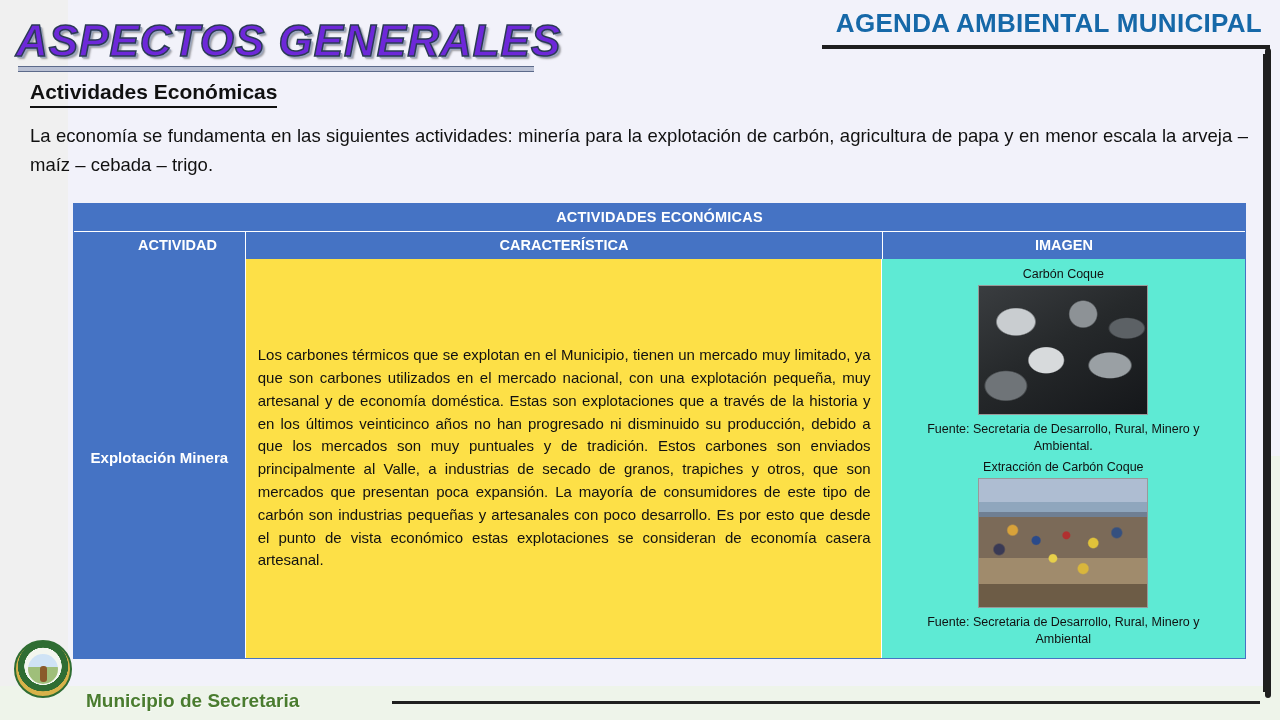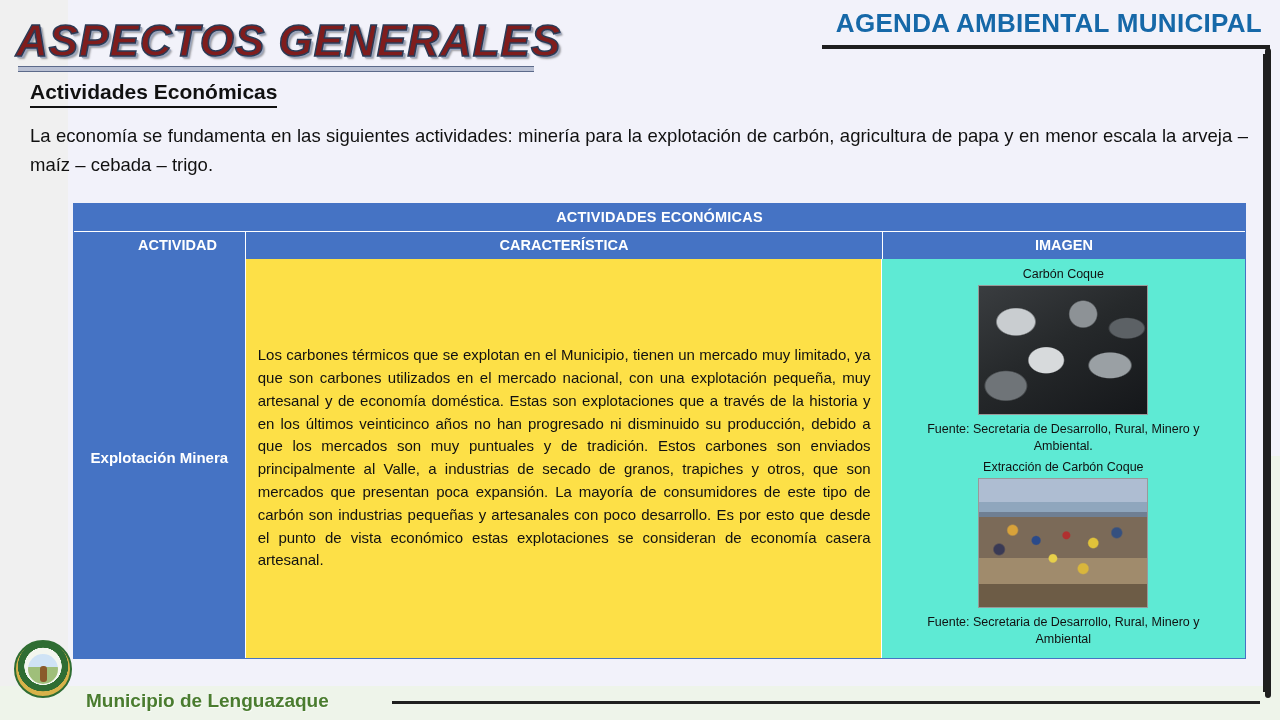--- a/index.html
+++ b/index.html
@@ -92,21 +92,21 @@
   }
 
   .title-main {
     position: absolute;
     left: 16px;
     top: 16px;
     font-size: 44px;
     font-weight: bold;
     font-style: italic;
     letter-spacing: 1px;
-    color: #7f1d1d;
+    color: #6d28d9;
     -webkit-text-stroke: 1.5px #2b3a55;
     text-shadow: 2px 2px 0 #9aa4bb, 3px 3px 2px rgba(0,0,0,0.35);
     font-family: "Liberation Sans", sans-serif;
   }
   .title-underline {
     position: absolute;
     left: 18px;
     top: 66px;
     width: 516px;
     height: 4px;
@@ -351,16 +351,16 @@
         <div class="img-source">Fuente: Secretaria de Desarrollo, Rural, Minero y Ambiental</div>
       </div>
 
     </div>
   </div>
 
   <div class="logo">
     <div class="logo-inner"></div>
     <div class="logo-fig"></div>
   </div>
-  <div class="footer-text">Municipio de Lenguazaque</div>
+  <div class="footer-text">Municipio de Secretaria</div>
   <div class="footer-rule"></div>
 
 </div>
 
 </body></html>

